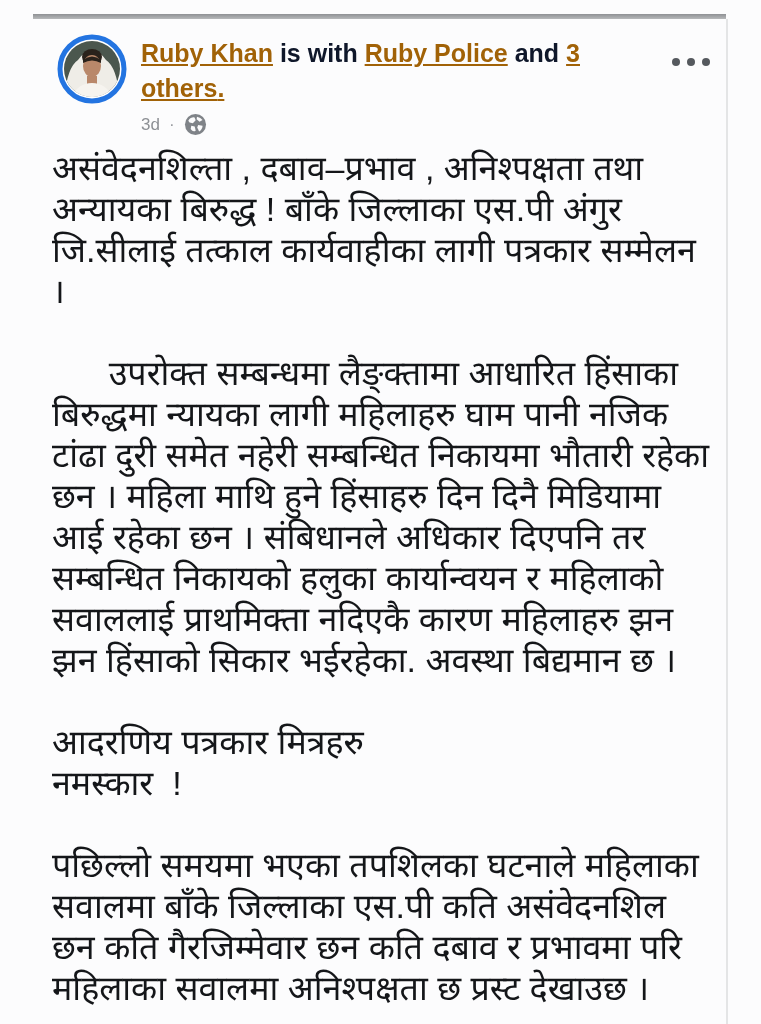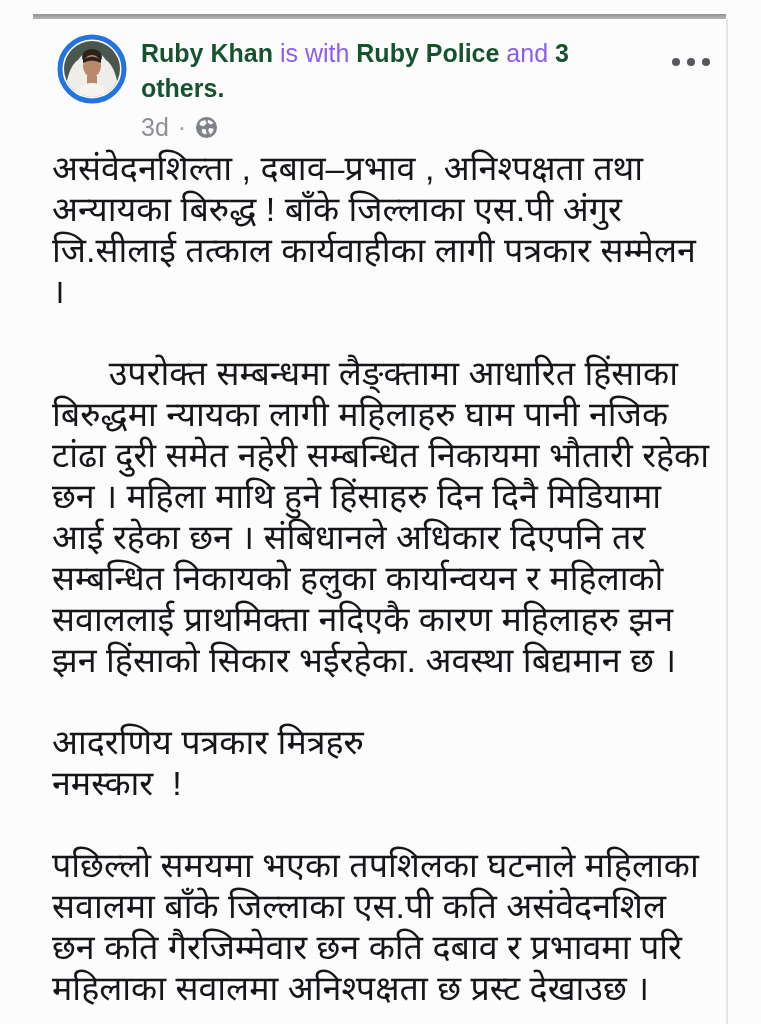--- a/index.html
+++ b/index.html
@@ -43,33 +43,34 @@
     width:505px;
     padding-top:2px;
   }
   .title{
     font-size:25px;
     line-height:35px;
     color:#1f2125;
   }
   .title .bold{
     font-weight:700;
-    color:#14532d;
+    color:#a16207;
+    text-decoration:underline;
   }
   .title .link{cursor:pointer;}
   .title .muted{
-    font-weight:400;
-    color:#8b5cf6;
+    font-weight:700;
+    color:#0f172a;
   }
   .meta{
     margin-top:7px;
     display:flex;
     align-items:center;
     gap:9px;
-    font-size:25px;
+    font-size:17px;
     color:#8d9095;
   }
   .meta .timestamp{cursor:pointer;}
   .meta .dot-sep{color:#9a9da2;}
   .globe{display:inline-flex;line-height:0;}
   .menu{
     position:absolute;
     left:670px; top:52px;
     display:flex;
     gap:7px;

